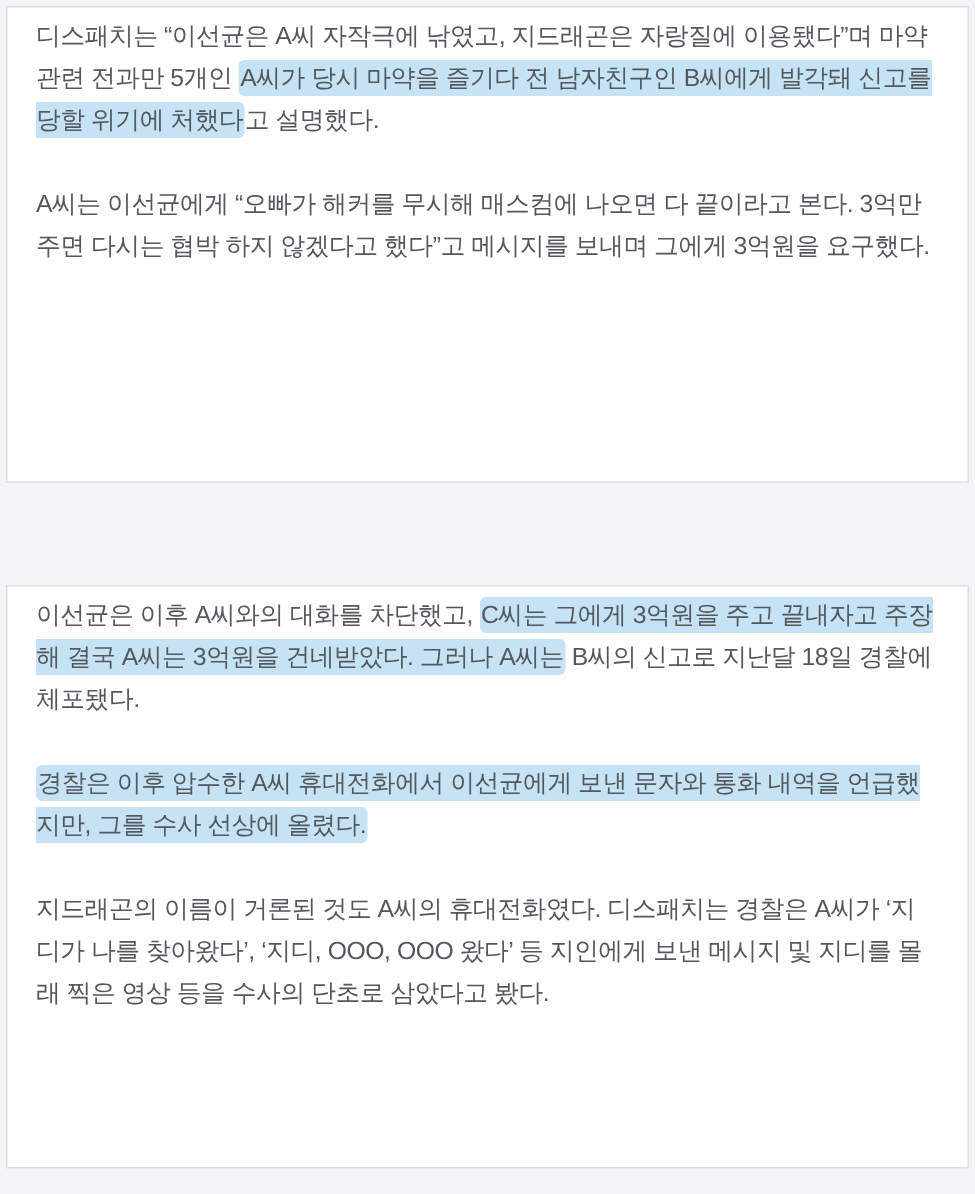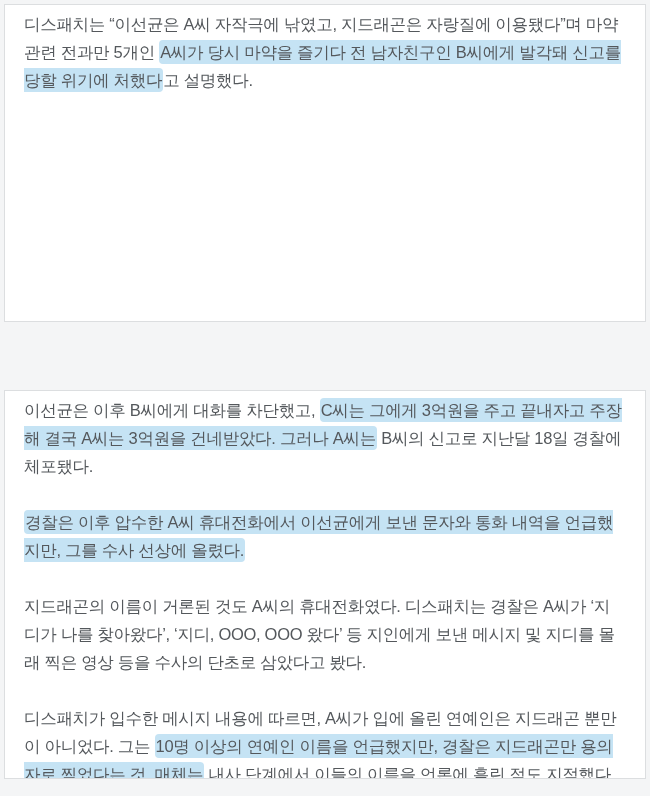--- a/index.html
+++ b/index.html
@@ -41,22 +41,22 @@
     padding: 3px 1px;
   }
   .bottom-strip { height: 17px; }
 </style>
 </head>
 <body>
 
 <div class="page">
   <div class="card card-1">
       <p><span class="">디스패치는 “이선균은 A씨 자작극에 낚였고, 지드래곤은 자랑질에 이용됐다”며 마약 관련 전과만 5개인 </span><span class="hl">A씨가 당시 마약을 즐기다 전 남자친구인 B씨에게 발각돼 신고를 당할 위기에 처했다</span><span class="">고 설명했다.</span></p>
+      <p><span class="">A씨는 이선균에게 “오빠가 해커를 무시해 매스컴에 나오면 다 끝이라고 본다. 3억만 주면 다시는 협박 하지 않겠다고 했다”고 메시지를 보내며 그에게 3억원을 요구했다.</span></p>
     </div>
   <div class="section-gap"></div>
   <div class="card card-2">
-      <p><span class="">이선균은 이후 B씨에게 대화를 차단했고, </span><span class="hl">C씨는 그에게 3억원을 주고 끝내자고 주장해 결국 A씨는 3억원을 건네받았다. 그러나 A씨는</span><span class=""> B씨의 신고로 지난달 18일 경찰에 체포됐다.</span></p>
+      <p><span class="">이선균은 이후 A씨와의 대화를 차단했고, </span><span class="hl">C씨는 그에게 3억원을 주고 끝내자고 주장해 결국 A씨는 3억원을 건네받았다. 그러나 A씨는</span><span class=""> B씨의 신고로 지난달 18일 경찰에 체포됐다.</span></p>
       <p><span class="hl">경찰은 이후 압수한 A씨 휴대전화에서 이선균에게 보낸 문자와 통화 내역을 언급했지만, 그를 수사 선상에 올렸다.</span></p>
       <p><span class="">지드래곤의 이름이 거론된 것도 A씨의 휴대전화였다. 디스패치는 경찰은 A씨가 ‘지디가 나를 찾아왔다’, ‘지디, OOO, OOO 왔다’ 등 지인에게 보낸 메시지 및 지디를 몰래 찍은 영상 등을 수사의 단초로 삼았다고 봤다.</span></p>
-      <p><span class="">디스패치가 입수한 메시지 내용에 따르면, A씨가 입에 올린 연예인은 지드래곤 뿐만이 아니었다. 그는 </span><span class="hl">10명 이상의 연예인 이름을 언급했지만, 경찰은 지드래곤만 용의자로 찍었다는 것. 매체는</span><span class=""> 내사 단계에서 이들의 이름을 언론에 흘린 점도 지적했다.</span></p>
     </div>
   <div class="bottom-strip"></div>
 </div>
 
 </body></html>

